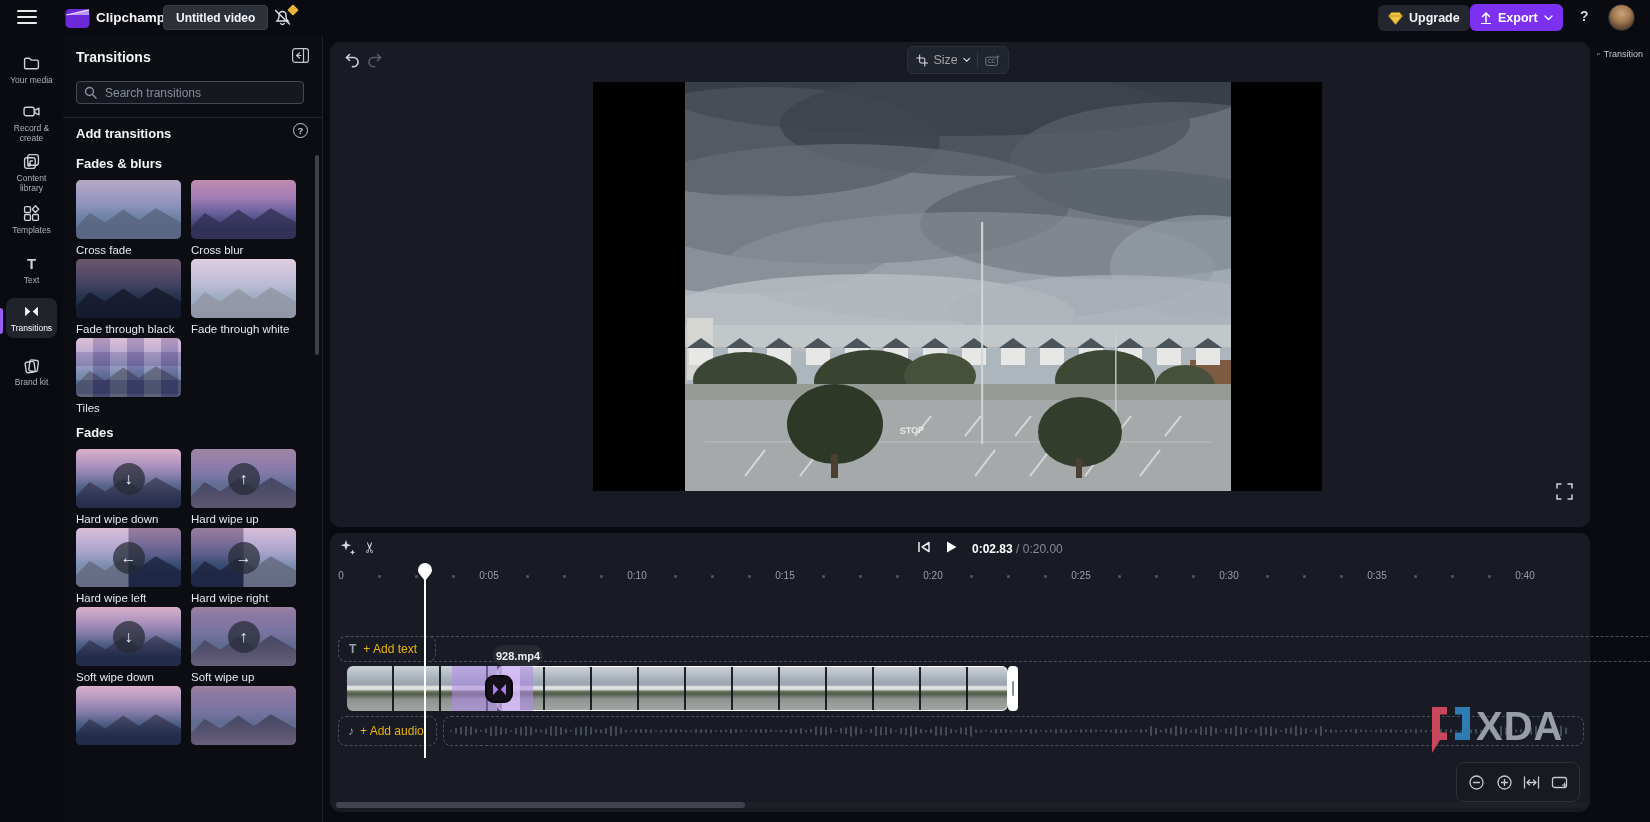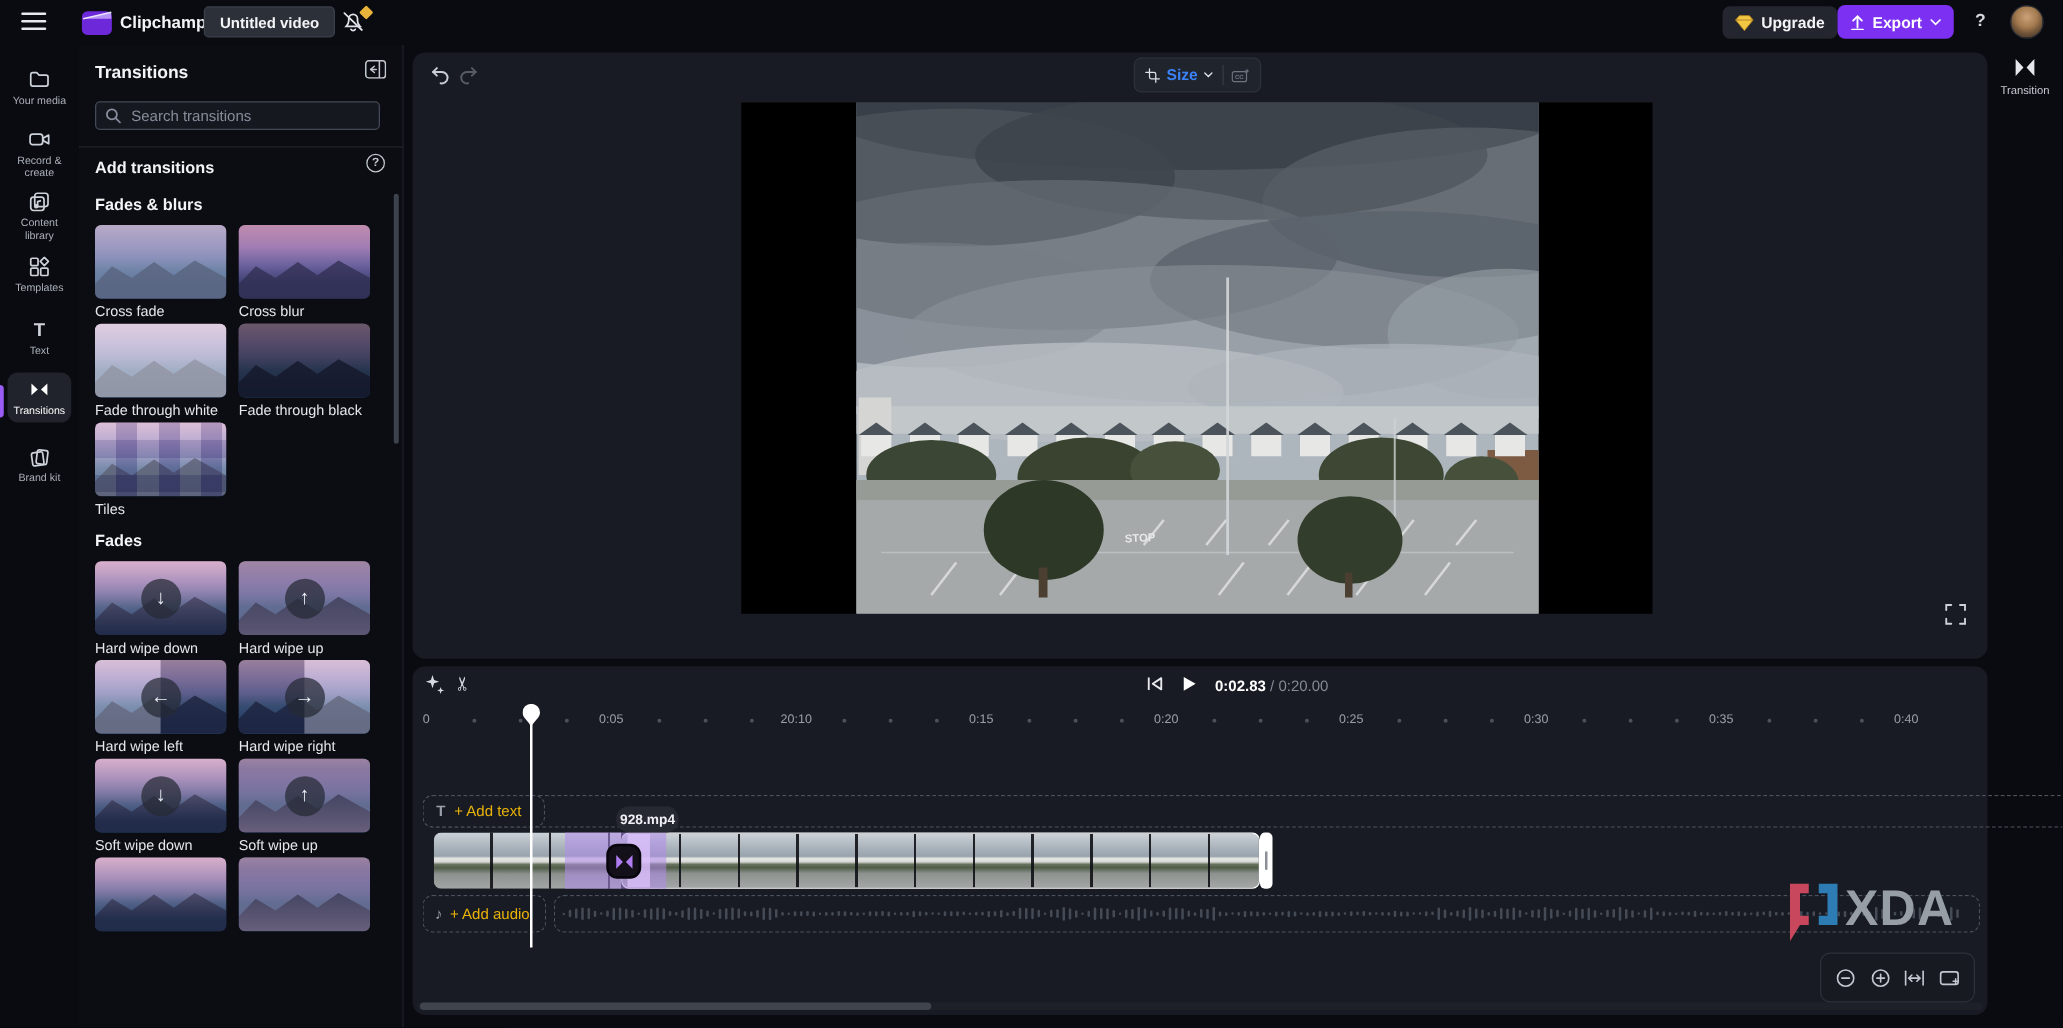--- a/index.html
+++ b/index.html
@@ -63,21 +63,21 @@
   .v-hard-right::after{background:linear-gradient(90deg,rgba(10,16,42,.28) 0 49.5%,rgba(236,236,246,.32) 50.5% 100%);}
   .v-soft-down::after{background:linear-gradient(180deg,rgba(230,185,208,.4) 0%,rgba(22,32,64,.25) 85%);}
   .v-soft-up::after{background:linear-gradient(0deg,rgba(230,185,208,.35) 0%,rgba(22,32,64,.28) 85%);}
   #panel-scroll{position:absolute;left:252px;top:119px;width:4px;height:200px;background:#3d424c;border-radius:2px;}
 
   
   #preview{position:absolute;left:330px;top:42px;width:1260px;height:485px;background:#181b23;border-radius:10px;}
   #undo{position:absolute;left:13px;top:9px;cursor:pointer;}
   #redo{position:absolute;left:36px;top:9px;cursor:pointer;}
   #sizepill{position:absolute;left:577px;top:4px;width:102px;height:28px;background:#20242d;border:1px solid #2c313b;border-radius:6px;display:flex;align-items:center;padding:0 8px;gap:5px;cursor:pointer;}
-  #sizepill .sz{font-size:12.5px;font-weight:700;color:#3b82f6;}
+  #sizepill .sz{font-size:12.5px;font-weight:400;color:#a3a3a3;}
   #sizepill .sep{width:1px;height:16px;background:#353b46;margin:0 2px;}
   #stage{position:absolute;left:263px;top:40px;width:729px;height:409px;background:#000;}
   #scene{position:absolute;left:92px;top:0;}
   #fullscreen{position:absolute;left:1226px;top:441px;width:17px;height:17px;cursor:pointer;}
 
   
   #timeline{position:absolute;left:330px;top:533px;width:1260px;height:279px;background:#181b23;border-radius:10px;}
   #tl-wand{position:absolute;left:9px;top:6px;cursor:pointer;}
   #tl-scissors{position:absolute;left:34px;top:5px;cursor:pointer;font-size:15px;color:#d5d8de;transform:rotate(-90deg);}
   #tl-skip{position:absolute;left:586px;top:6px;cursor:pointer;}
@@ -105,21 +105,21 @@
   #wave-zone{position:absolute;left:113px;top:183px;width:1141px;height:30px;border:1px dashed #4b515d;border-radius:8px;}
   #wave{position:absolute;inset:0;overflow:hidden;}
   .wbar{position:absolute;top:50%;transform:translateY(-50%);width:2px;background:#454b56;border-radius:1px;}
   #watermark{position:absolute;left:1100px;top:172px;z-index:10;}
   #zoom-pill{position:absolute;left:1126px;top:229px;width:124px;height:40px;background:#171a20;border:1px solid #2c313a;border-radius:8px;display:flex;align-items:center;justify-content:space-around;padding:0 6px;z-index:11;}
   .zbtn{cursor:pointer;width:17px;height:17px;color:#c3c8d0;}
   #hscroll-track{position:absolute;left:4px;top:269px;width:1252px;height:6px;background:#1d2127;border-radius:3px;}
   #hscroll-thumb{position:absolute;left:6px;top:269px;width:409px;height:6px;background:#3f444d;border-radius:3px;cursor:pointer;}
 
   
-  #right-tab{position:absolute;left:1597px;top:45px;width:46px;display:flex;flex-direction:column;align-items:center;gap:4px;cursor:pointer;text-align:right;}
+  #right-tab{position:absolute;left:1597px;top:45px;width:46px;display:flex;flex-direction:row;align-items:center;gap:4px;cursor:pointer;text-align:right;}
   #right-tab .rlabel2{font-size:9px;color:#c6cad2;}
 </style>
 </head>
 <body>
 
 <div id="app">
 
   <div id="topbar">
     <div id="hamburger">
       <span style="top:1px"></span>
@@ -253,26 +253,26 @@
           <div class="tgrid">
             <div class="tcard">
               <div class="thumb v-cross-fade"></div>
               <div class="tlabel">Cross fade</div>
             </div>
             <div class="tcard">
               <div class="thumb v-cross-blur"></div>
               <div class="tlabel">Cross blur</div>
             </div>
             <div class="tcard">
+              <div class="thumb v-fade-black"></div>
+              <div class="tlabel">Fade through black</div>
+            </div>
+            <div class="tcard">
               <div class="thumb v-fade-white"></div>
               <div class="tlabel">Fade through white</div>
-            </div>
-            <div class="tcard">
-              <div class="thumb v-fade-black"></div>
-              <div class="tlabel">Fade through black</div>
             </div>
             <div class="tcard">
               <div class="thumb v-tiles"></div>
               <div class="tlabel">Tiles</div>
             </div>
           </div>
         </div>
         <div>
           <div class="ptitle">Fades</div>
           <div class="tgrid">
@@ -470,21 +470,21 @@
         </svg>
     </div>
     <div id="tl-time">
       <span>0:02.83</span>
       <span class="dim"> <span>/</span> <span>0:20.00</span></span>
     </div>
 
     <div id="ruler">
         <div class="rlabel" style="left: 11px;">0</div>
         <div class="rlabel" style="left: 159px;">0:05</div>
-        <div class="rlabel" style="left: 307px;">20:10</div>
+        <div class="rlabel" style="left: 307px;">0:10</div>
         <div class="rlabel" style="left: 455px;">0:15</div>
         <div class="rlabel" style="left: 603px;">0:20</div>
         <div class="rlabel" style="left: 751px;">0:25</div>
         <div class="rlabel" style="left: 899px;">0:30</div>
         <div class="rlabel" style="left: 1047px;">0:35</div>
         <div class="rlabel" style="left: 1195px;">0:40</div>
         <div class="rdot" style="left: 48px;"></div>
         <div class="rdot" style="left: 85px;"></div>
         <div class="rdot" style="left: 122px;"></div>
         <div class="rdot" style="left: 196px;"></div>

